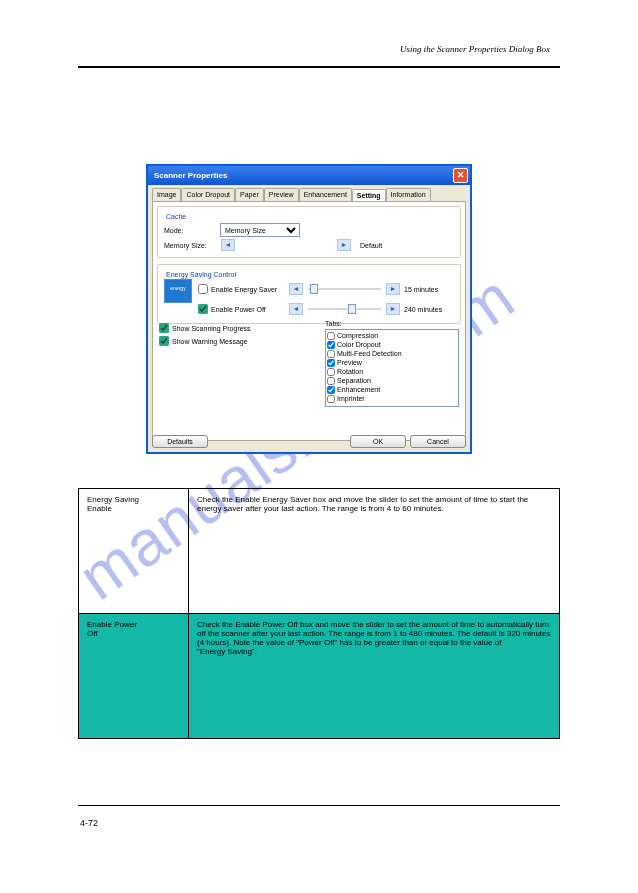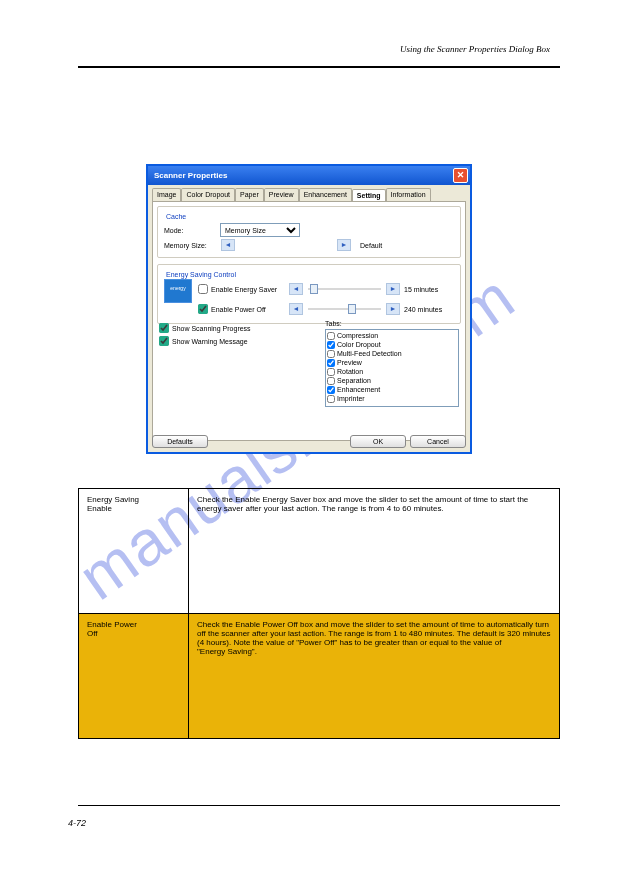--- a/index.html
+++ b/index.html
@@ -1,20 +1,20 @@
 <!DOCTYPE html>
 <html><head>
 <meta charset="utf-8">
 <style>
   * { box-sizing: border-box; margin: 0; padding: 0; }
   body { width: 638px; height: 893px; background: #fff; font-family: Tahoma, Arial, sans-serif; font-size: 8px; color: #000; position: relative; overflow: hidden; }
   .page-border-top { position: absolute; left: 78px; top: 66px; width: 482px; height: 2px; background: #000; }
   .page-border-bottom { position: absolute; left: 78px; top: 805px; width: 482px; height: 1px; background: #000; }
   .header-text { position: absolute; right: 88px; top: 44px; font-size: 9px; font-family: Georgia, serif; font-style: italic; text-align: right; }
-  .page-number { position: absolute; left: 68px; top: 818px; font-size: 9px; font-style: italic; }
+  .page-number { position: absolute; left: 80px; top: 818px; font-size: 9px; }
   .dialog { position: absolute; left: 146px; top: 164px; width: 326px; height: 290px; border: 2px solid #0a5be0; background: #ece9d8; }
   .titlebar { height: 19px; background: linear-gradient(to bottom, #3a80f0, #1055d0); color: #fff; font-size: 8px; font-weight: bold; line-height: 19px; padding-left: 6px; position: relative; }
   .close-btn { position: absolute; right: 2px; top: 2px; width: 15px; height: 15px; background: #e85030; border: 1px solid #fff; border-radius: 2px; color: #fff; text-align: center; line-height: 13px; font-size: 9px; cursor: pointer; }
   .tabstrip { display: flex; gap: 0; padding-left: 4px; padding-top: 3px; background: #ece9d8; }
   .tab { font-size: 7px; padding: 2px 4px; border: 1px solid #aca899; border-bottom: none; background: #ece9d8; border-radius: 2px 2px 0 0; cursor: pointer; }
   .tab.active { background: #fff; font-weight: bold; border-bottom: 1px solid #fff; position: relative; top: 1px; }
   .tabbody { margin: 0 4px 4px 4px; background: #fff; border: 1px solid #aca899; height: 240px; padding: 4px; position: relative; }
   .fieldset { border: 1px solid #d0ccc0; border-radius: 2px; padding: 5px 6px 6px 6px; margin-bottom: 6px; }
   .fieldset-title { color: #1040c0; font-size: 7px; margin-top: -9px; background: #fff; display: inline-block; padding: 0 2px; }
   .row { display: flex; align-items: center; font-size: 7px; margin-top: 2px; }
@@ -29,21 +29,21 @@
   .energy-logo { width: 28px; height: 24px; background: #2078d0; border: 1px solid #4a90e0; margin-right: 6px; color: #fff; font-size: 5px; text-align: center; line-height: 8px; padding-top: 4px; }
   .tabs-listbox { position: absolute; right: 6px; top: 118px; width: 134px; height: 88px; }
   .tabs-listbox .lbl-top { font-size: 7px; margin-bottom: 2px; }
   .listbox { border: 1px solid #7f9db9; background: #fff; font-size: 7px; height: 78px; overflow: hidden; padding: 1px; }
   .listitem { display: flex; align-items: center; gap: 2px; line-height: 9px; }
   .listitem input { width: 8px; height: 8px; }
   .buttons { position: absolute; left: 4px; right: 4px; bottom: 4px; display: flex; }
   .winbtn { font-size: 7px; border: 1px solid #888; background: linear-gradient(#fff,#e0e0e0); border-radius: 3px; padding: 2px 0; width: 56px; text-align: center; cursor: pointer; }
   .desc-table { position: absolute; left: 78px; top: 488px; width: 482px; border-collapse: collapse; font-size: 8px; }
   .desc-table td { border: 1px solid #000; vertical-align: top; padding: 6px 8px; height: 125px; margin-left: 37px; }
-  .desc-table tr.shaded td { background: #eab308; }
+  .desc-table tr.shaded td { background: #14b8a6; }
   .desc-table td.first { width: 110px; }
   .watermark { position: absolute; transform: rotate(-35deg); color: #7a8be8; opacity: 0.55; font-size: 64px; font-family: Arial, sans-serif; pointer-events: none; white-space: nowrap; left: 40px; top: 400px; letter-spacing: 1px; }
 </style>
 </head>
 <body>
 
 <div class="watermark">manualshive.com</div>
 
 <div class="page-border-top"></div>
 <div class="header-text">Using the Scanner Properties Dialog Box</div>

